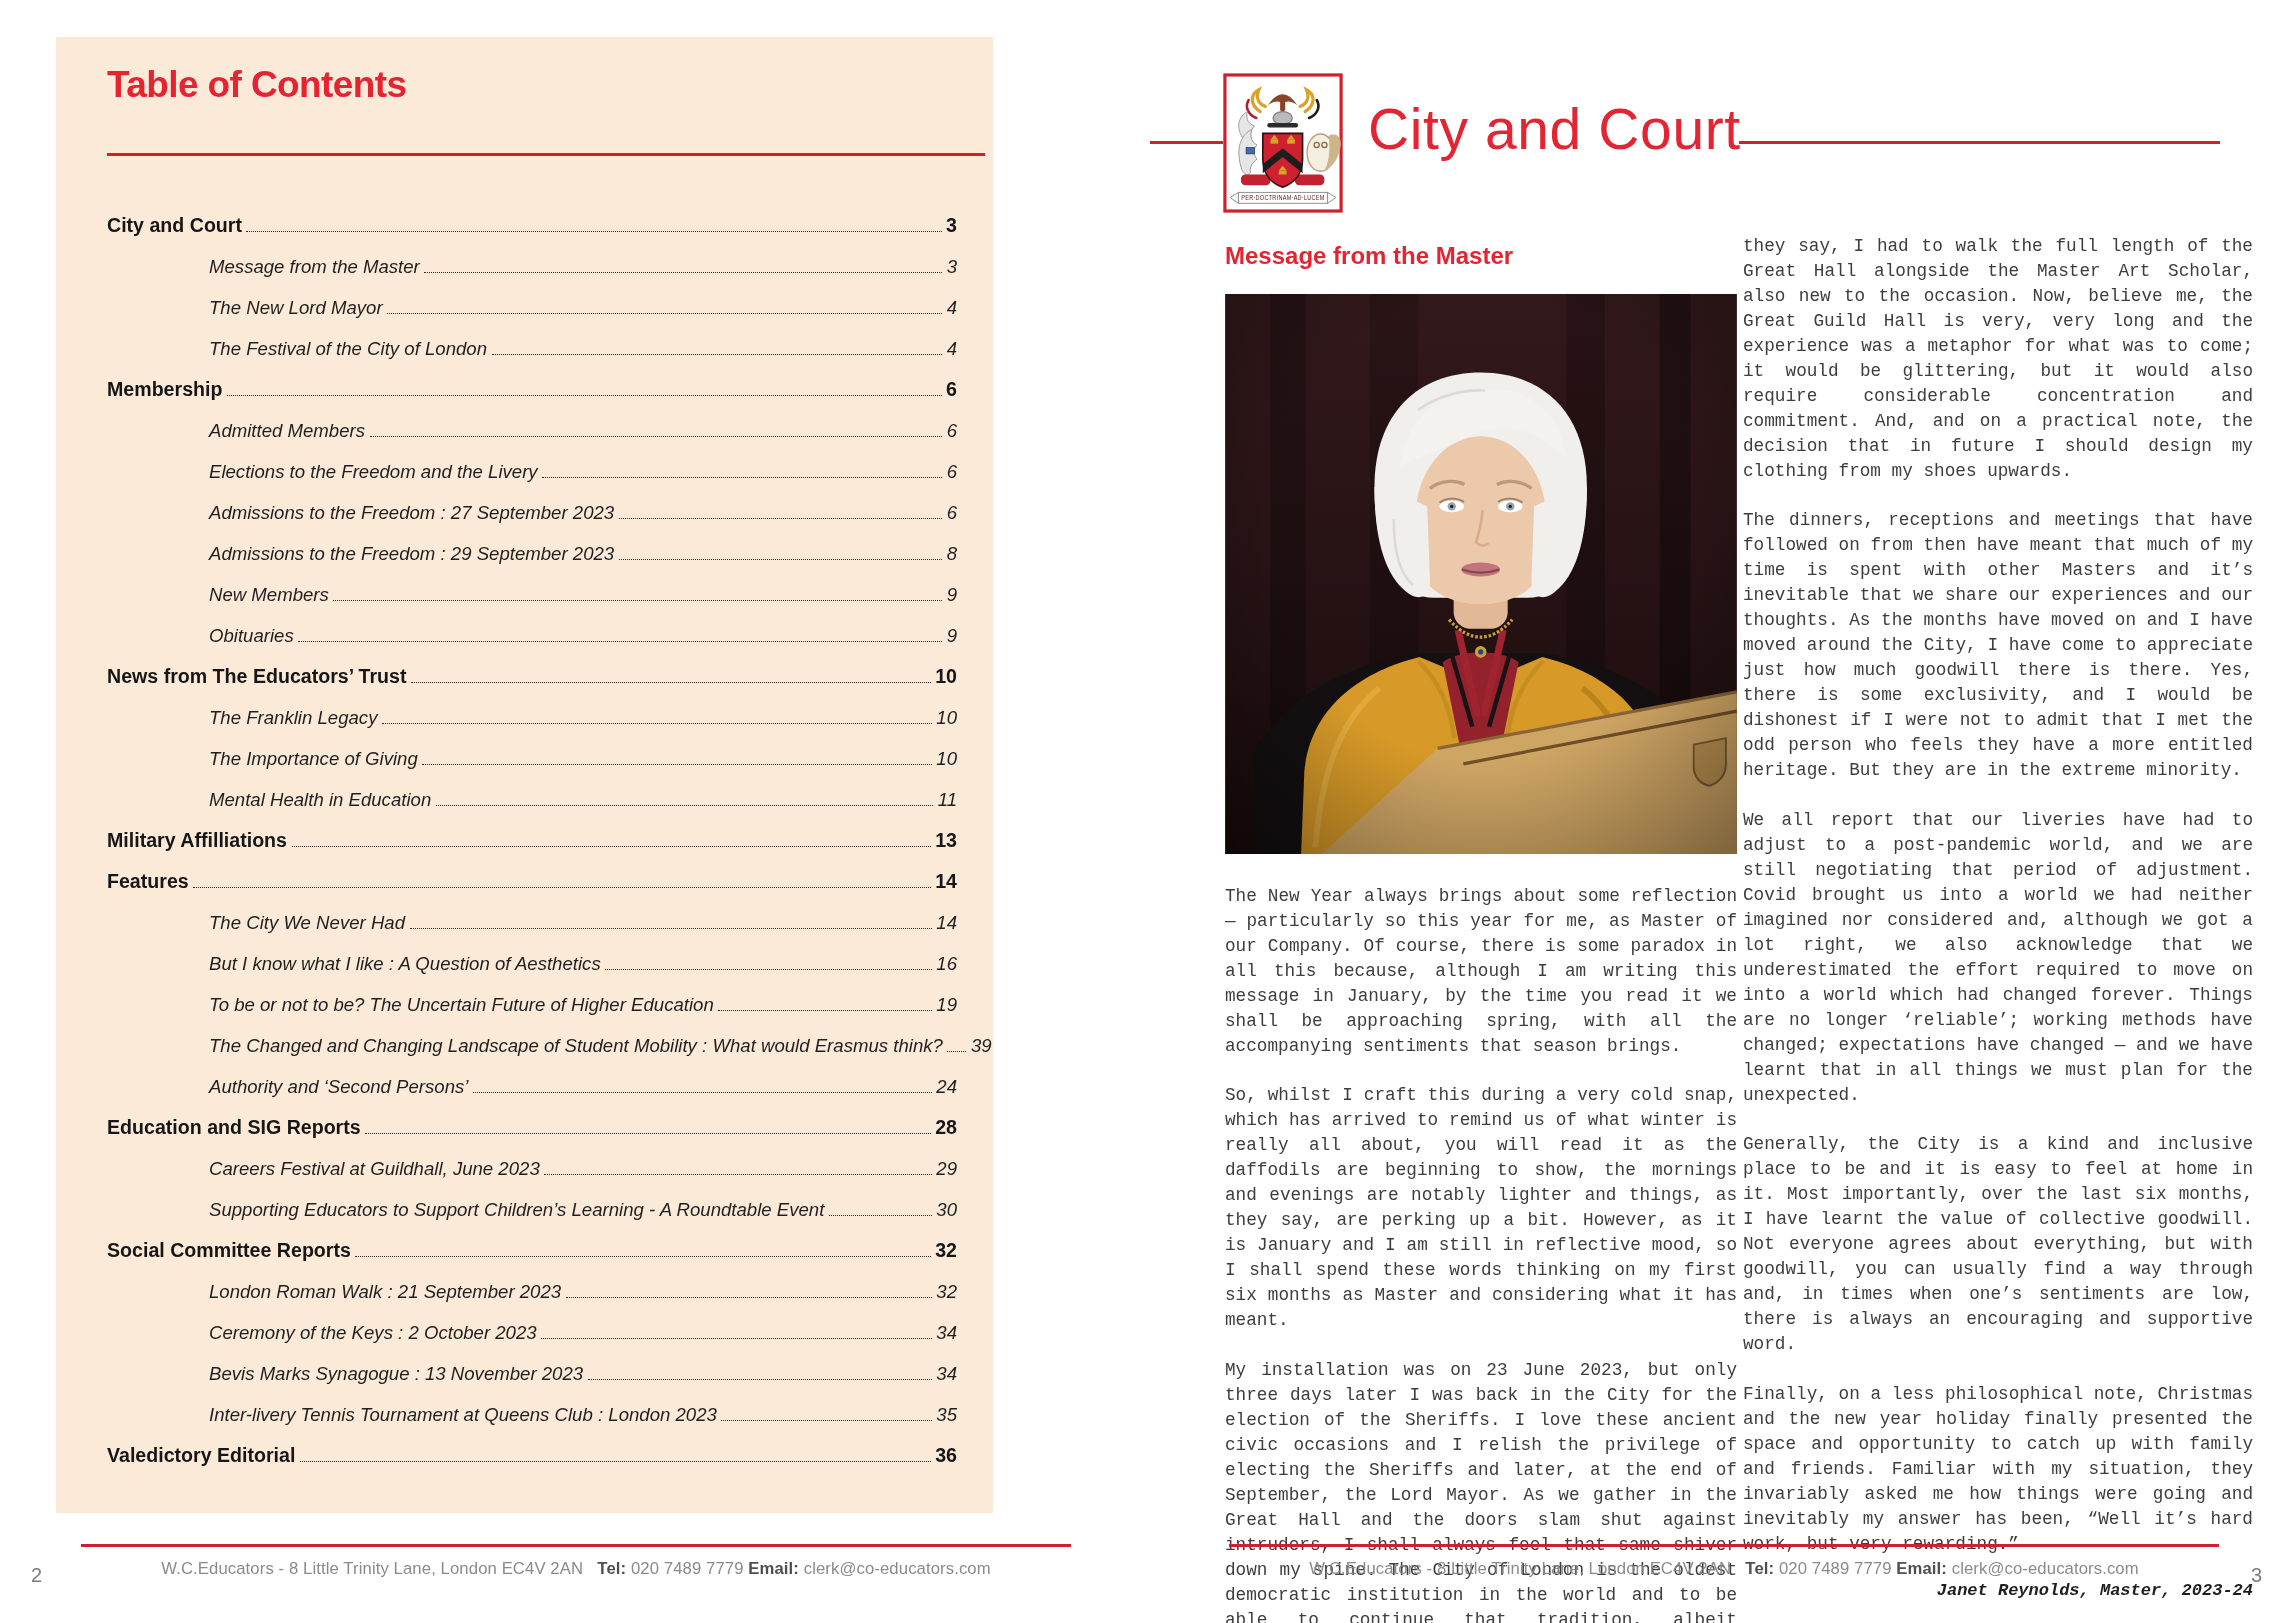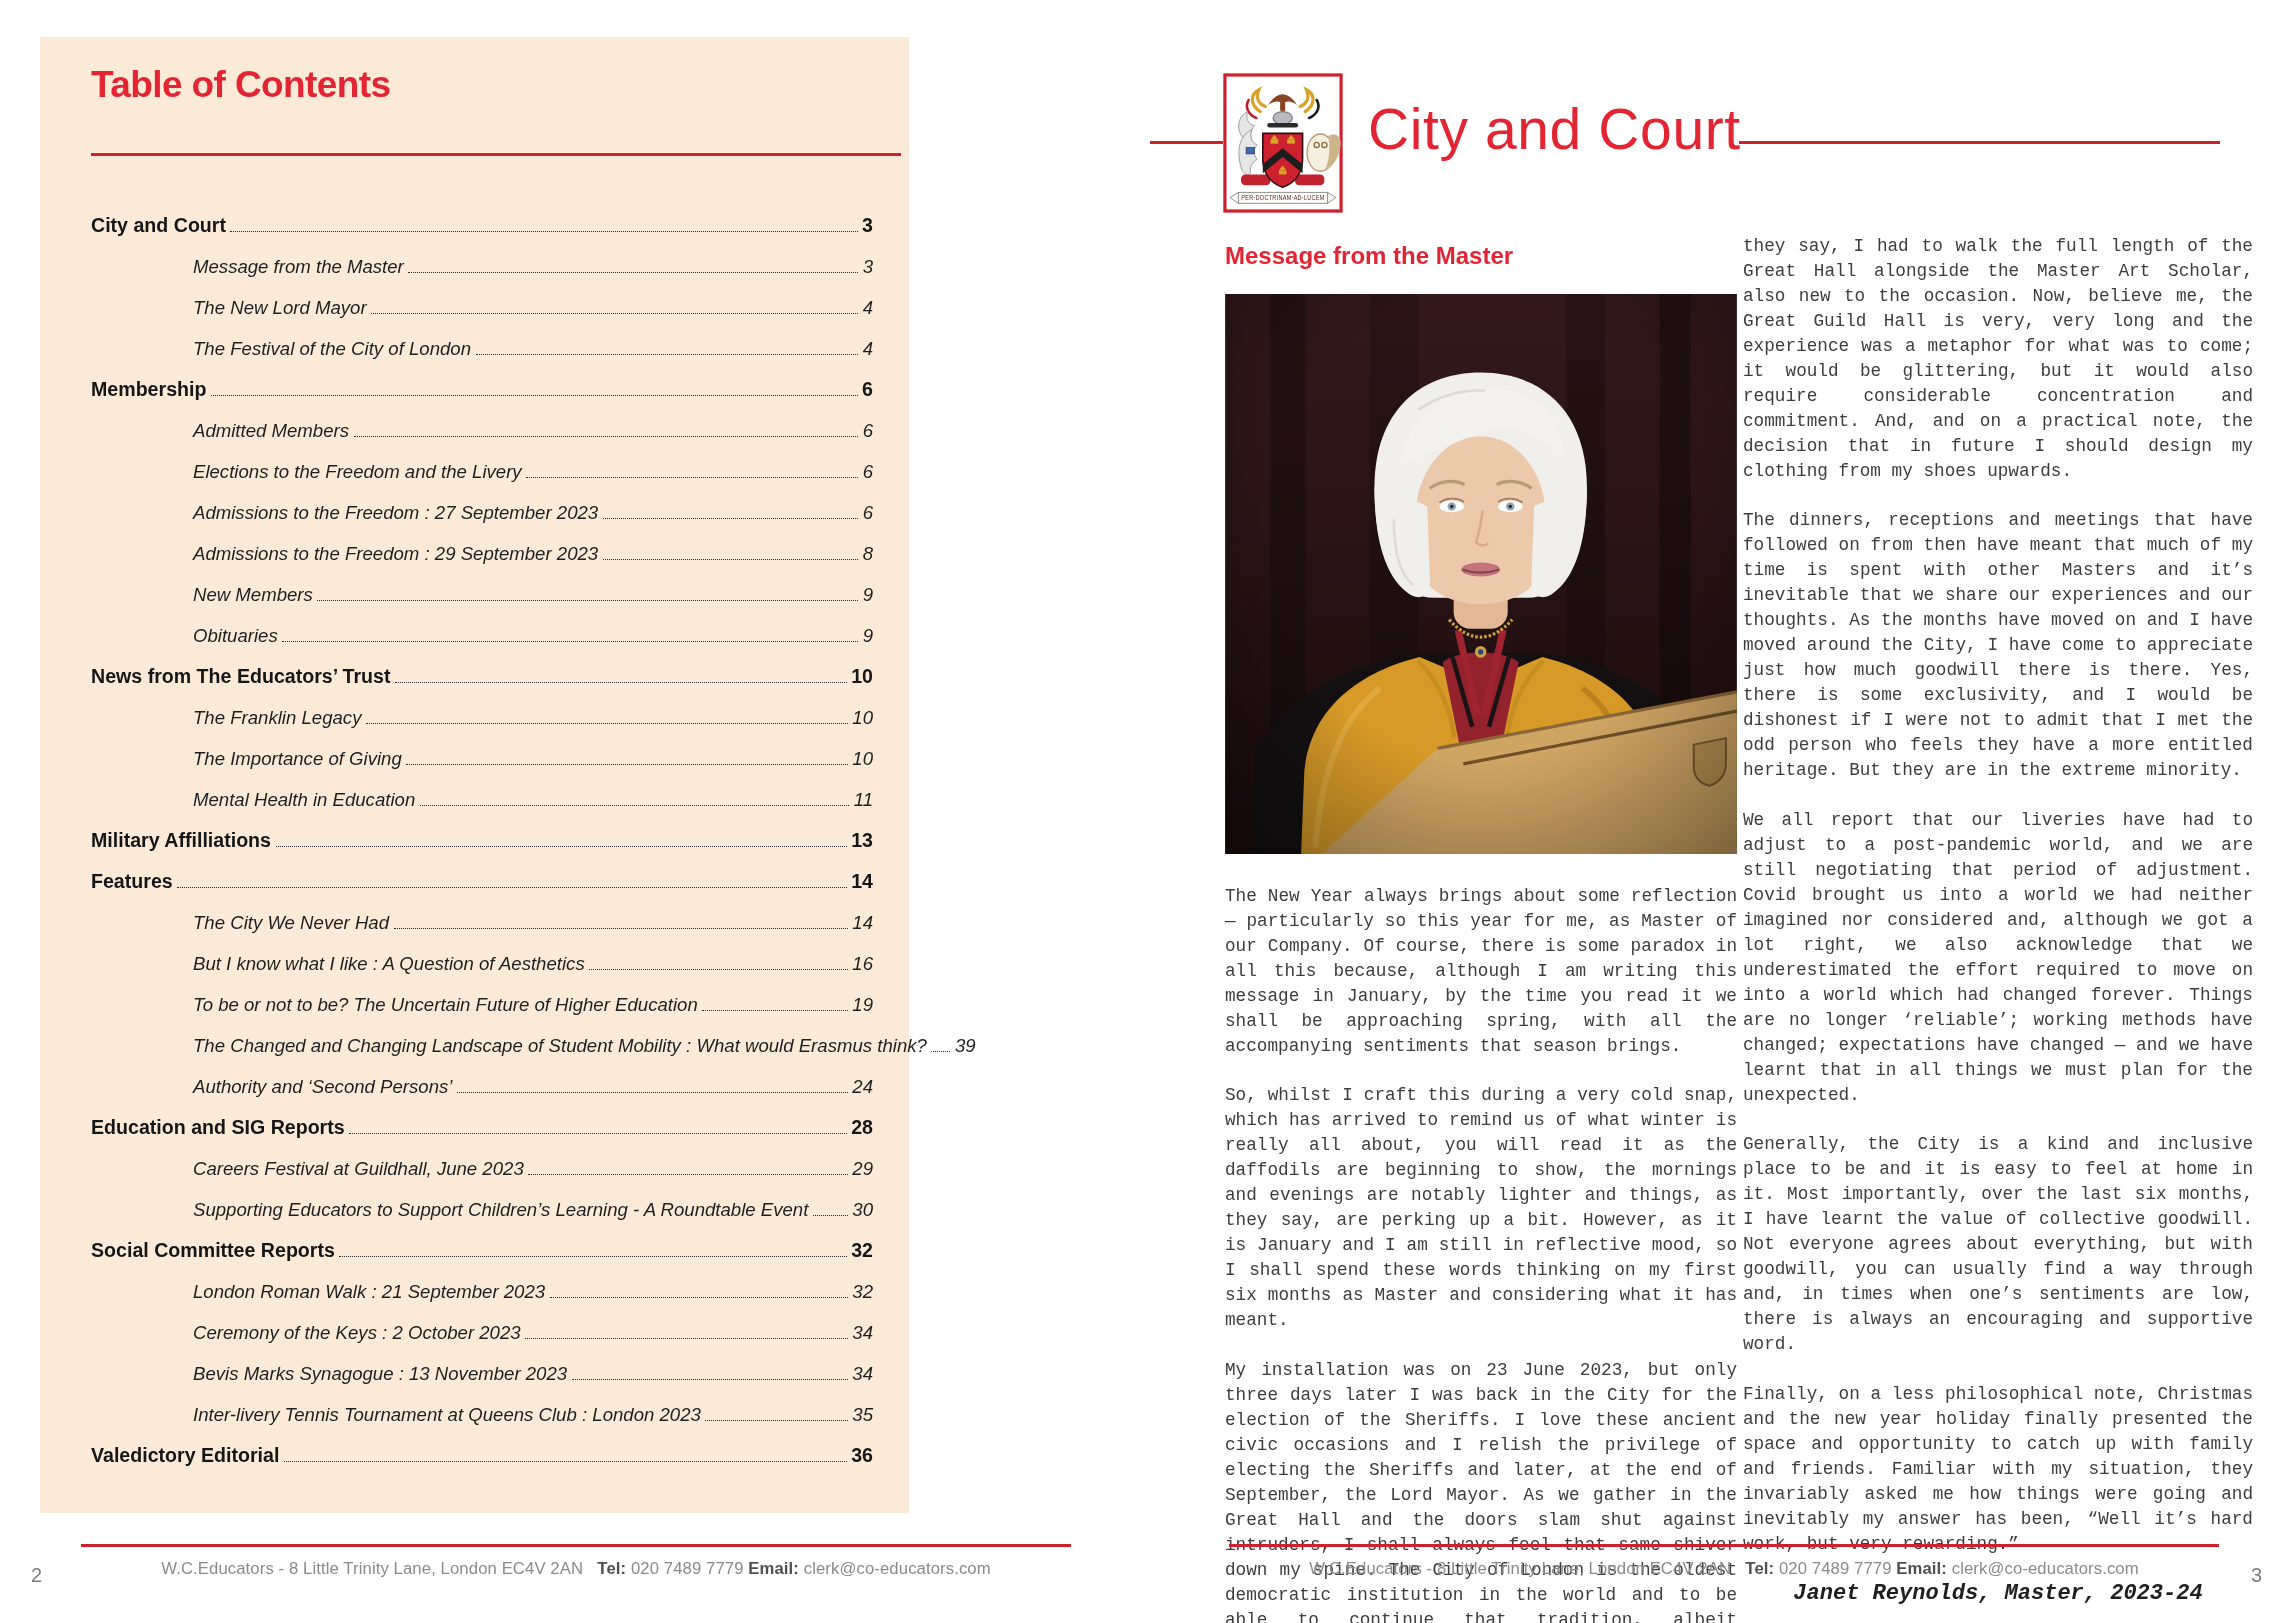--- a/index.html
+++ b/index.html
@@ -7,21 +7,21 @@
     --accent-bright:#e32433;
     --panel:#fcead9;
     --body-text:#3d3d3d;
   }
   *{margin:0;padding:0;box-sizing:border-box;}
   html,body{background:#ffffff;}
   body{font-family:"Liberation Sans", sans-serif;}
   .spread{position:relative;width:2295px;height:1623px;background:#ffffff;overflow:hidden;}
 
   
-  .toc-panel{position:absolute;left:40px;top:37px;width:869px;height:1476px;background:var(--panel);}
+  .toc-panel{position:absolute;left:56px;top:37px;width:937px;height:1476px;background:var(--panel);}
   .toc-title{position:absolute;left:51px;top:27px;font-size:37px;font-weight:700;color:var(--accent-bright);letter-spacing:-0.6px;}
   .toc-rule{position:absolute;left:51px;right:7.7px;top:116px;height:3.2px;background:var(--accent);}
   .toc-list{position:absolute;left:51px;right:36px;top:159px;}
   .toc-row{display:flex;align-items:flex-end;height:41px;color:#161616;cursor:pointer;}
   .toc-row .toc-label{white-space:nowrap;}
   .toc-row .toc-dots{flex:1;border-bottom:1.9px dotted #2c2c2c;margin:0 4.5px 5.1px 4.5px;min-width:19px;}
   .toc-row .toc-page{white-space:nowrap;}
   .toc-row.lvl1{font-size:19.6px;font-weight:700;}
   .toc-row.lvl2{font-size:18.6px;font-style:italic;padding-left:102px;color:#1f1f1f;}
   .toc-row.lvl2 .toc-dots{border-bottom-width:1.6px;}
@@ -42,21 +42,21 @@
   .crest{position:absolute;left:1223px;top:73px;width:120px;height:140px;}
   .section-title{position:absolute;left:1368px;top:96px;font-size:57px;font-weight:300;color:var(--accent-bright);letter-spacing:0.6px;}
 
   
   .article-heading{position:absolute;left:1225px;top:242px;font-size:24px;font-weight:700;color:var(--accent-bright);}
   .portrait{position:absolute;left:1225px;top:294px;width:512px;height:560px;}
   .col{position:absolute;font-family:Liberation Mono, monospace;}
   .col-left{left:1225px;top:884px;width:512px;}
   .col-right{left:1743px;top:234px;width:510px;}
   .col p{font-size:17.7px;line-height:25px;text-align:justify;color:var(--body-text);margin:0 0 24.4px 0;}
-  .signature{font-size:22px;font-weight:700;font-style:italic;text-align:center;color:#1f1f1f;margin-top:3.9px;}
+  .signature{font-size:17px;font-weight:700;font-style:italic;text-align:right;color:#1f1f1f;margin-top:3.9px;}
 </style>
 </head>
 <body>
 
 <div class="spread">
 
   <section>
     <div class="toc-panel">
       <h1 class="toc-title">Table of Contents</h1>
       <div class="toc-rule"></div>

